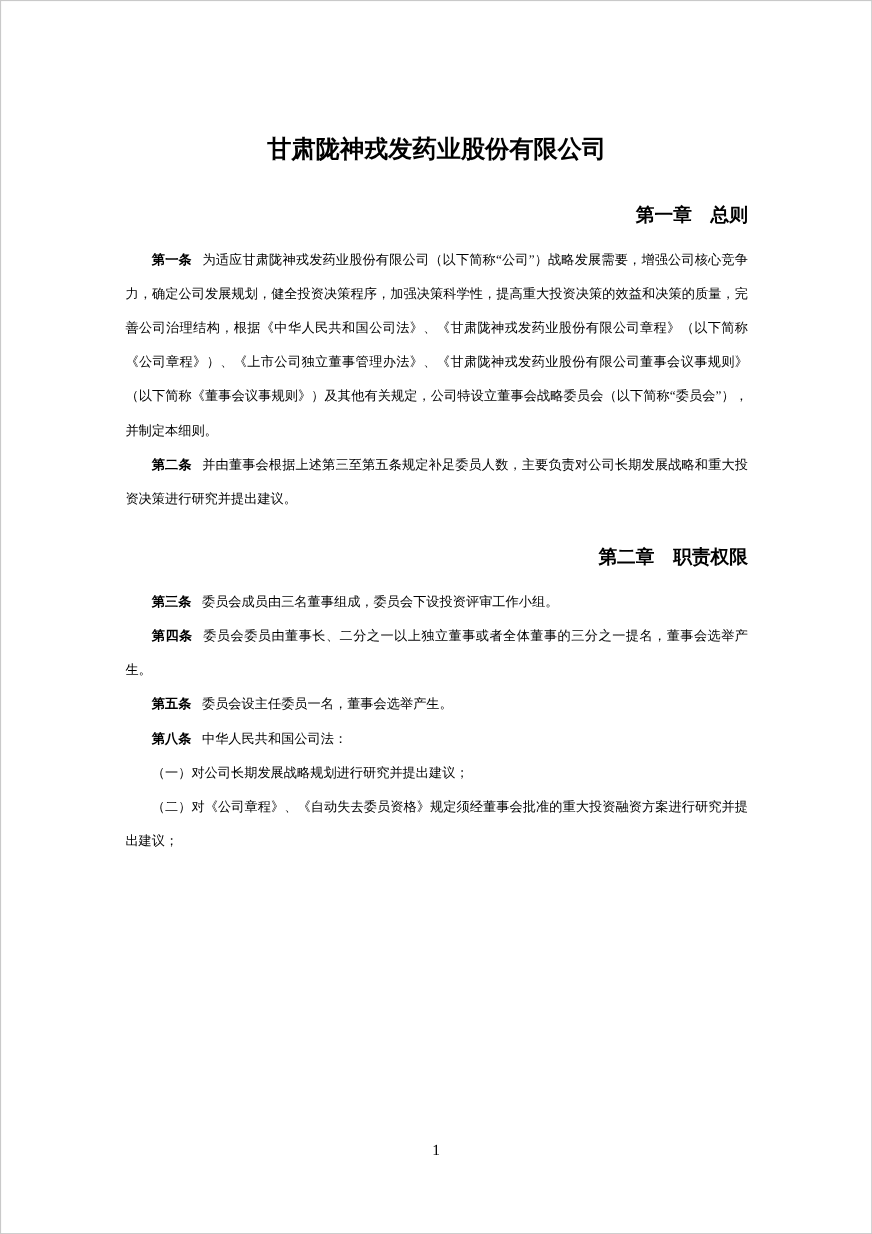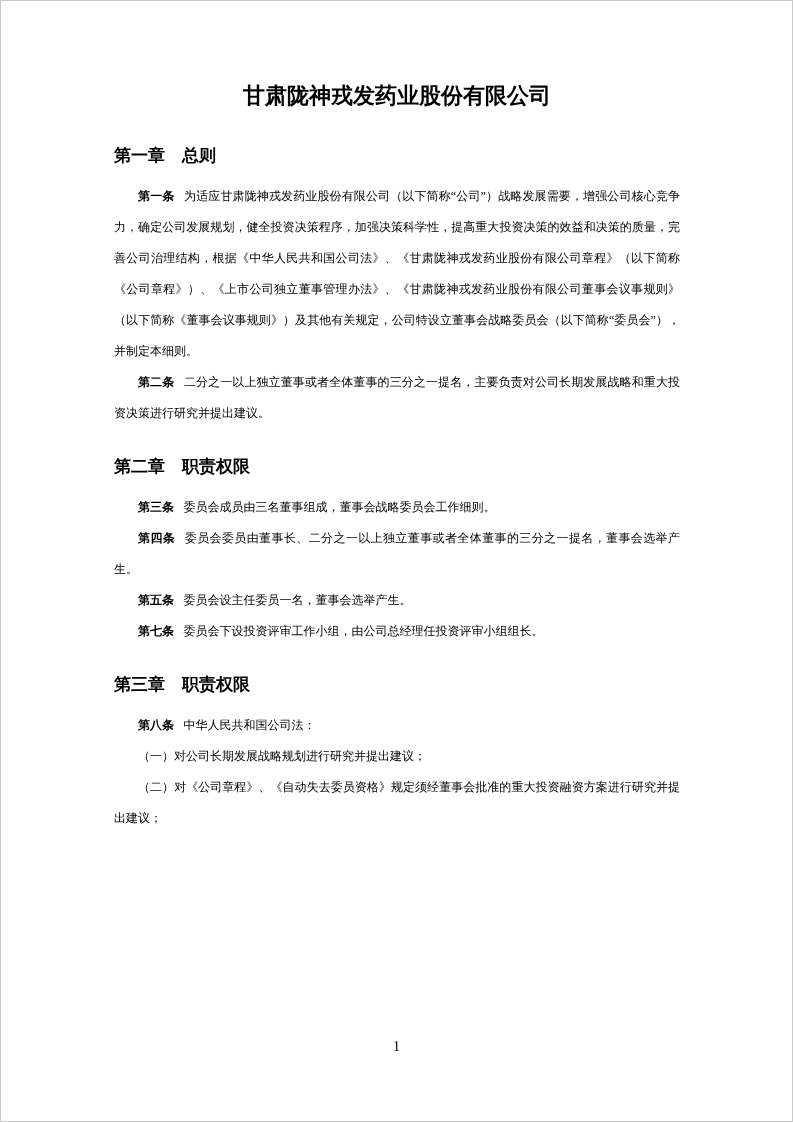--- a/index.html
+++ b/index.html
@@ -8,35 +8,35 @@
     padding: 0;
     background: #ffffff;
   }
   .page {
     width: 793px;
     height: 1122px;
     margin: 0 auto;
     background: #ffffff;
     border: 1px solid #c9c9c9;
     position: relative;
-    padding: 72px 112px 0 113px;
+    padding: 112px 112px 0 113px;
     font-family: "Liberation Serif", "DejaVu Serif", serif;
     color: #000000;
     overflow: hidden;
   }
   .doc-title {
     text-align: center;
     font-weight: bold;
     font-size: 22px;
   }
   .doc-title .title-line {
     line-height: 45px;
   }
   .chapter-heading {
-    text-align: left;
+    text-align: right;
     font-weight: bold;
     font-size: 17px;
     line-height: 31px;
     margin: 22px 0 10px 0;
   }
   .para {
     margin: 0;
     font-size: 12px;
     line-height: 31px;
     text-align: justify;
@@ -61,33 +61,31 @@
 
 <div class="page">
 
   <div class="doc-title">
     <div class="title-line">甘肃陇神戎发药业股份有限公司</div>
   </div>
 
   <div class="chapter">
     <div class="chapter-heading">第一章　总则</div>
     <p class="para"><span class="lead">第一条</span><span>为适应甘肃陇神戎发药业股份有限公司（以下简称“公司”）战略发展需要，增强公司核心竞争力，确定公司发展规划，健全投资决策程序，加强决策科学性，提高重大投资决策的效益和决策的质量，完善公司治理结构，根据《中华人民共和国公司法》、《甘肃陇神戎发药业股份有限公司章程》（以下简称《公司章程》）、《上市公司独立董事管理办法》、《甘肃陇神戎发药业股份有限公司董事会议事规则》（以下简称《董事会议事规则》）及其他有关规定，公司特设立董事会战略委员会（以下简称“委员会”），并制定本细则。</span></p>
-    <p class="para"><span class="lead">第二条</span><span>二分之一以上独立董事或者全体董事的三分之一提名，主要负责对公司长期发展战略和重大投资决策进行研究并提出建议。</span></p>
+    <p class="para"><span class="lead">第二条</span><span>并由董事会根据上述第三至第五条规定补足委员人数，主要负责对公司长期发展战略和重大投资决策进行研究并提出建议。</span></p>
   </div>
 
   <div class="chapter">
     <div class="chapter-heading">第二章　职责权限</div>
-    <p class="para"><span class="lead">第三条</span><span>委员会成员由三名董事组成，董事会战略委员会工作细则。</span></p>
+    <p class="para"><span class="lead">第三条</span><span>委员会成员由三名董事组成，委员会下设投资评审工作小组。</span></p>
     <p class="para"><span class="lead">第四条</span><span>委员会委员由董事长、二分之一以上独立董事或者全体董事的三分之一提名，董事会选举产生。</span></p>
     <p class="para"><span class="lead">第五条</span><span>委员会设主任委员一名，董事会选举产生。</span></p>
-    <p class="para"><span class="lead">第七条</span><span>委员会下设投资评审工作小组，由公司总经理任投资评审小组组长。</span></p>
   </div>
 
   <div class="chapter">
-    <div class="chapter-heading">第三章　职责权限</div>
     <p class="para"><span class="lead">第八条</span><span>中华人民共和国公司法：</span></p>
     <p class="para"><span>（一）对公司长期发展战略规划进行研究并提出建议；</span></p>
     <p class="para"><span>（二）对《公司章程》、《自动失去委员资格》规定须经董事会批准的重大投资融资方案进行研究并提出建议；</span></p>
   </div>
 
   <div class="page-number">1</div>
 
 </div>
 
 </body></html>

